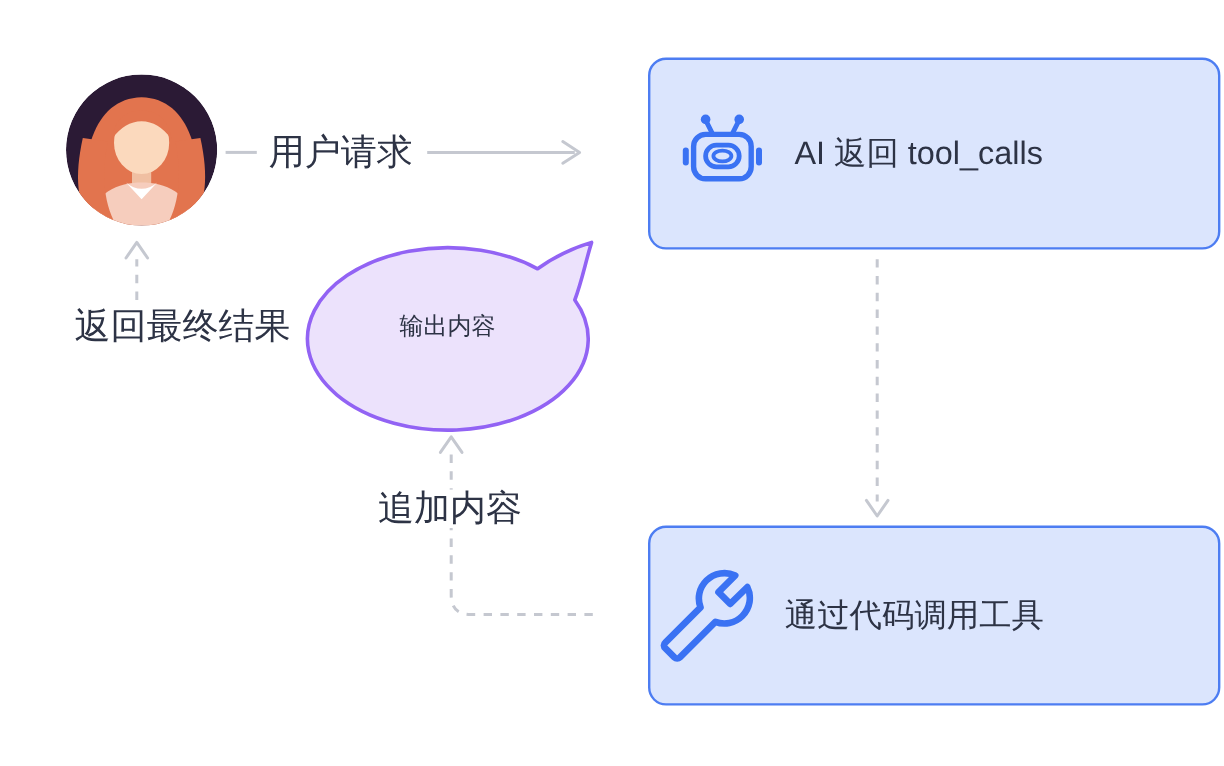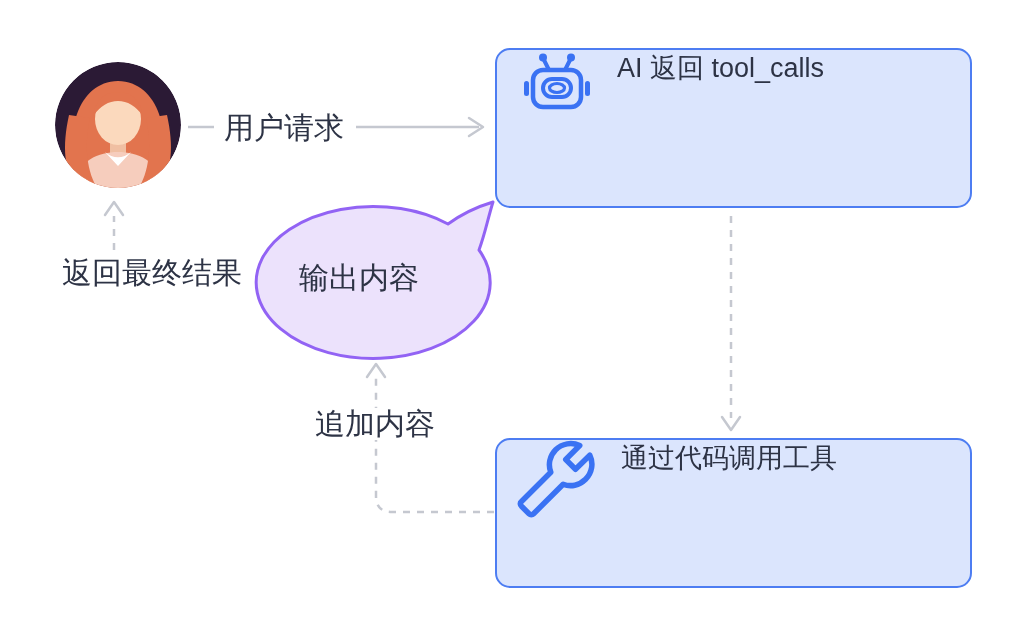--- a/index.html
+++ b/index.html
@@ -31,27 +31,28 @@
   }
 
   
   .avatar { position: absolute; left: 55px; top: 62px; }
 
   
   .box {
     position: absolute;
     box-sizing: border-box;
     display: flex;
-    align-items: flex-start;
+    align-items: center;
     background: var(--box-fill, #dbe5fd);
     border: 2.5px solid var(--box-border, #4d7df2);
     border-radius: 15px;
+    margin-left: 45px;
   }
   .box.ai   { left: 495px; top: 48px;  width: 477px; height: 160px; padding-left: 24px; gap: 24px; }
-  .box.tool { left: 495px; top: 438px; width: 477px; height: 150px; padding-left: 20px; gap: 26px; }
+  .box.tool { left: 495px; top: 438px; width: 477px; height: 150px; padding-left: 8px; gap: 26px; }
   .box-label {
     font-size: 27px;
     font-weight: 500;
     color: var(--text-dark, #2d3345);
     white-space: nowrap;
   }
 
   
   .icon-stroke { stroke: var(--icon-blue, #3a72f3); fill: none; stroke-linecap: round; stroke-linejoin: round; }
   .icon-fill   { fill: var(--icon-blue, #3a72f3); }
@@ -59,24 +60,24 @@
   
   .bubble { position: absolute; left: 253px; top: 190px; }
   .bubble path {
     fill: var(--bubble-fill, #ece2fc);
     stroke: var(--bubble-border, #9263f4);
     stroke-width: 3;
     stroke-linejoin: round;
   }
   .bubble-label {
     position: absolute;
-    left: 289px; top: 258px;
+    left: 303px; top: 258px;
     width: 140px;
     text-align: center;
-    font-size: 30px;
+    font-size: 20px;
     font-weight: 500;
     white-space: nowrap;
   }
 
   
   .edge-label {
     position: absolute;
     font-size: 30px;
     font-weight: 500;
     line-height: 32px;

